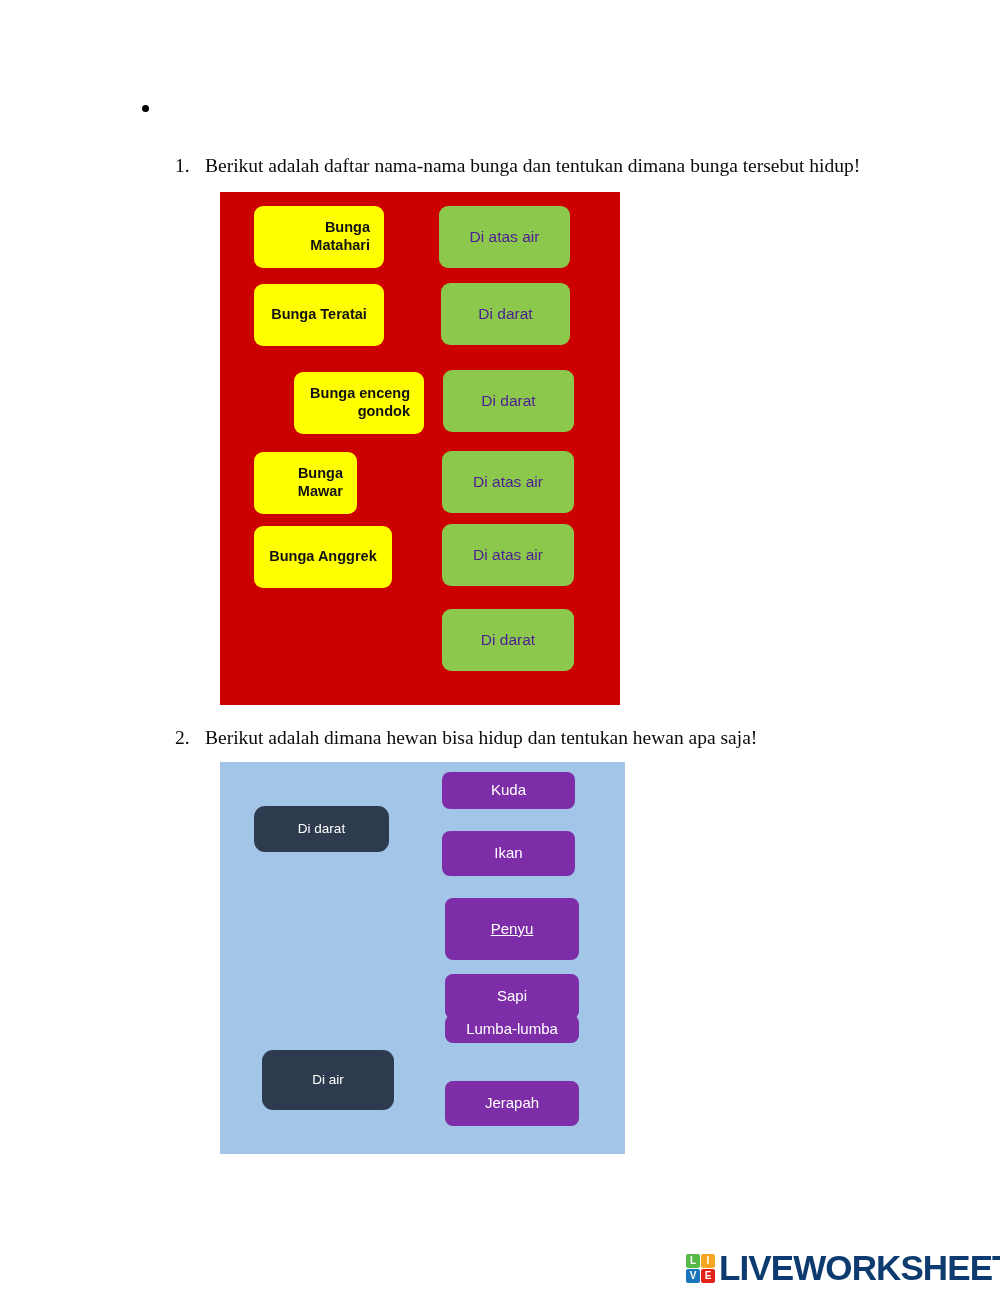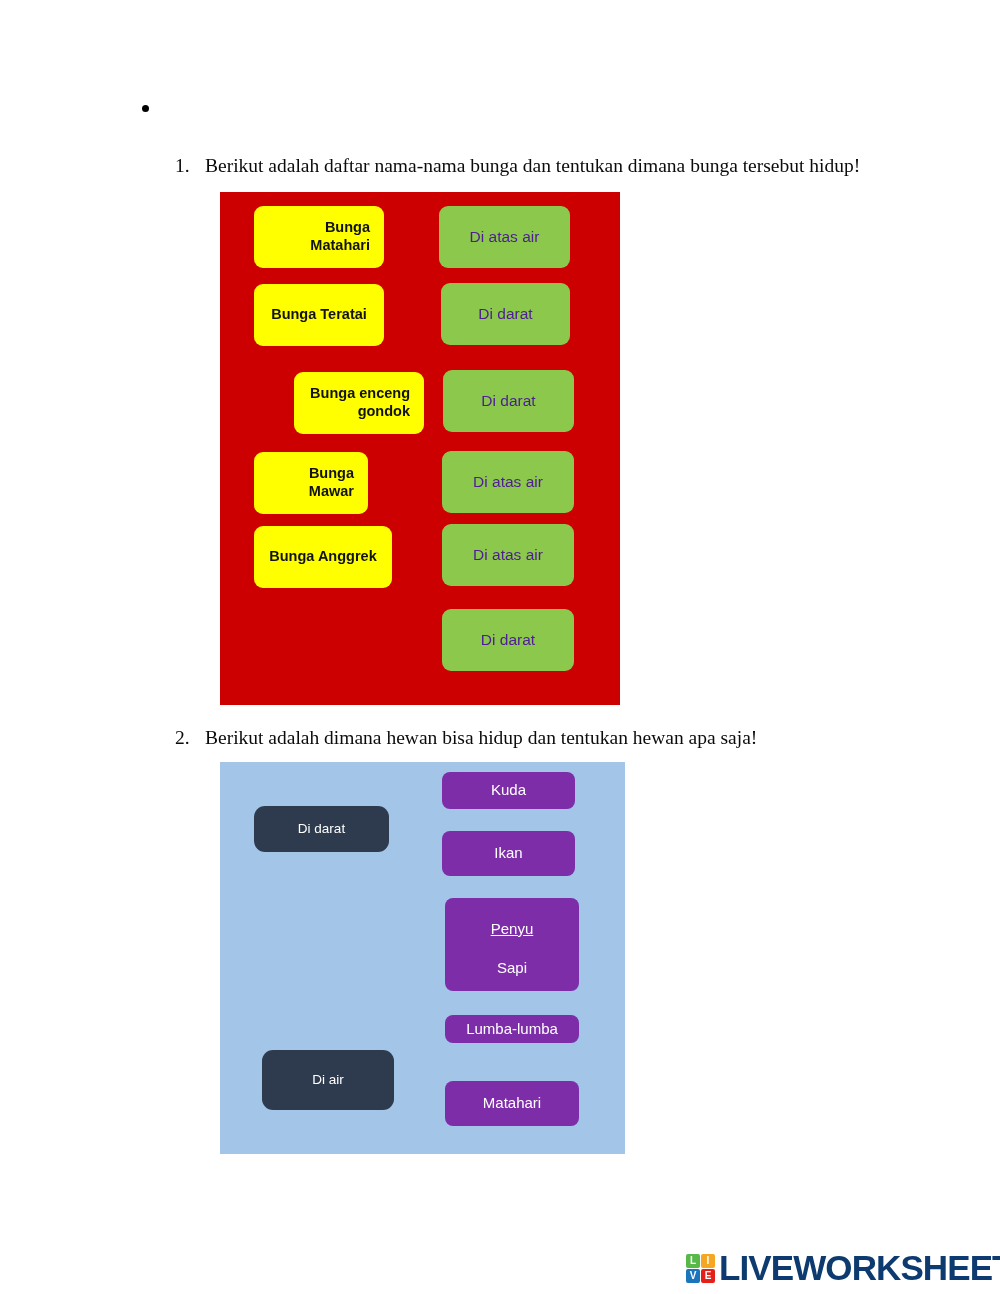--- a/index.html
+++ b/index.html
@@ -160,21 +160,21 @@
 </div>
 
 <div class="question" id="q1">
   <span class="num">1.</span><span>Berikut adalah daftar nama-nama bunga dan tentukan dimana bunga tersebut hidup!</span>
 </div>
 
 <div class="panel" id="panel-flowers">
   <div class="card card-yellow" style="left:34px; top:14px; width:130px; height:62px;">Bunga Matahari</div>
   <div class="card card-yellow" style="left:34px; top:92px; width:130px; height:62px;">Bunga Teratai</div>
   <div class="card card-yellow" style="left:34px; top:180px; width:130px; height:62px;margin-left:40px;">Bunga enceng gondok</div>
-  <div class="card card-yellow" style="left:34px; top:260px; width:114px; height:62px;">Bunga Mawar</div>
+  <div class="card card-yellow" style="left:34px; top:260px; width:103px; height:62px;">Bunga Mawar</div>
   <div class="card card-yellow" style="left:34px; top:334px; width:138px; height:62px;">Bunga Anggrek</div>
 
   <div class="card card-green" style="left:219px; top:14px; width:131px; height:62px;">Di atas air</div>
   <div class="card card-green" style="left:221px; top:91px; width:129px; height:62px;">Di darat</div>
   <div class="card card-green" style="left:223px; top:178px; width:131px; height:62px;">Di darat</div>
   <div class="card card-green" style="left:222px; top:259px; width:132px; height:62px;">Di atas air</div>
   <div class="card card-green" style="left:222px; top:332px; width:132px; height:62px;">Di atas air</div>
   <div class="card card-green" style="left:222px; top:417px; width:132px; height:62px;">Di darat</div>
 </div>
 
@@ -182,23 +182,23 @@
   <span class="num">2.</span><span>Berikut adalah dimana hewan bisa hidup dan tentukan hewan apa saja!</span>
 </div>
 
 <div class="panel" id="panel-animals">
   <div class="card card-navy" style="left:34px; top:44px; width:135px; height:46px;">Di darat</div>
   <div class="card card-navy" style="left:42px; top:252px; width:132px; height:60px;margin-top:36px;">Di air</div>
 
   <div class="card card-purple" style="left:222px; top:10px; width:133px; height:37px;">Kuda</div>
   <div class="card card-purple" style="left:222px; top:69px; width:133px; height:45px;">Ikan</div>
   <div class="card card-purple" style="left:225px; top:136px; width:134px; height:62px;text-decoration:underline;">Penyu</div>
-  <div class="card card-purple" style="left:225px; top:184px; width:134px; height:45px;">Sapi</div>
+  <div class="card card-purple" style="left:225px; top:212px; width:134px; height:45px;">Sapi</div>
   <div class="card card-purple" style="left:225px; top:253px; width:134px; height:28px;">Lumba-lumba</div>
-  <div class="card card-purple" style="left:225px; top:319px; width:134px; height:45px;">Matahari</div>
+  <div class="card card-purple" style="left:225px; top:319px; width:134px; height:45px;">Jerapah</div>
 </div>
 
 <div id="logo">
   <div id="logo-mark">
     <span class="lm-l">L</span>
     <span class="lm-i">I</span>
     <span class="lm-v">V</span>
     <span class="lm-e">E</span>
   </div>
   <div id="logo-word">LIVEWORKSHEETS</div>

